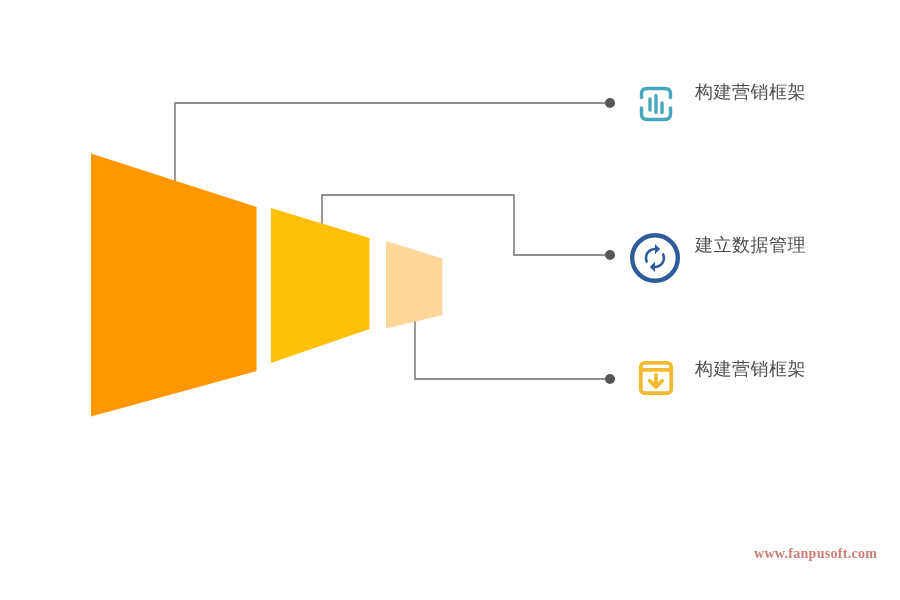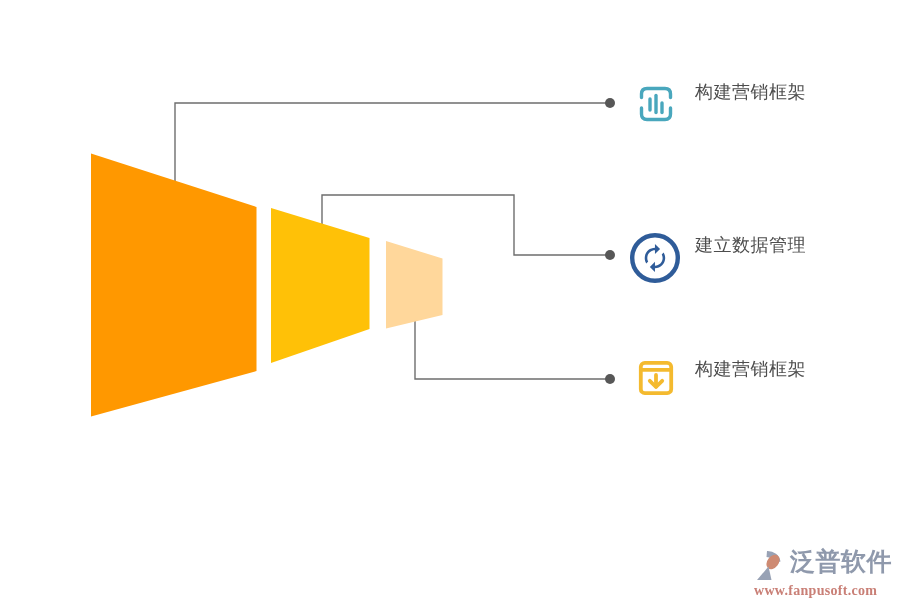--- a/index.html
+++ b/index.html
@@ -76,24 +76,16 @@
     <g fill="none" stroke-width="3.8" stroke-linecap="round" stroke-linejoin="round" stroke="#F4BA2F">
       <rect x="8.8" y="8.8" width="30.4" height="30.4" rx="4"></rect>
       <line x1="9.5" y1="15.8" x2="38.5" y2="15.8"></line>
       <line x1="24" y1="21" x2="24" y2="32.5"></line>
       <path d="M17.8,26.8 L24,33 L30.2,26.8"></path>
     </g>
   </svg>
   <div class="item-label label-3" style="color: rgb(77, 77, 77);">构建营销框架</div>
 
   <div class="watermark">
-    <div class="wm-row">
-      <svg class="wm-logo" width="33" height="35" viewBox="0 0 33 35">
-        <path d="M13,1 a13,12 0 0 1 13.5,10.5 l-7.5,2 a7,6.2 0 0 0 -6.5,-6.5 z" fill="#98A2B5"></path>
-        <ellipse cx="19" cy="12" rx="5.6" ry="8" transform="rotate(38 19 12)" fill="#CE8A72"></ellipse>
-        <polygon points="3,30 14.5,16.5 17.5,30" fill="#98A2B5"></polygon>
-      </svg>
-      <div class="wm-brand" style="color: rgb(143, 153, 172);">泛普软件</div>
-    </div>
     <div class="wm-url" style="color: rgb(201, 127, 118);">www.fanpusoft.com</div>
   </div>
 
 </div>
 
 </body></html>

